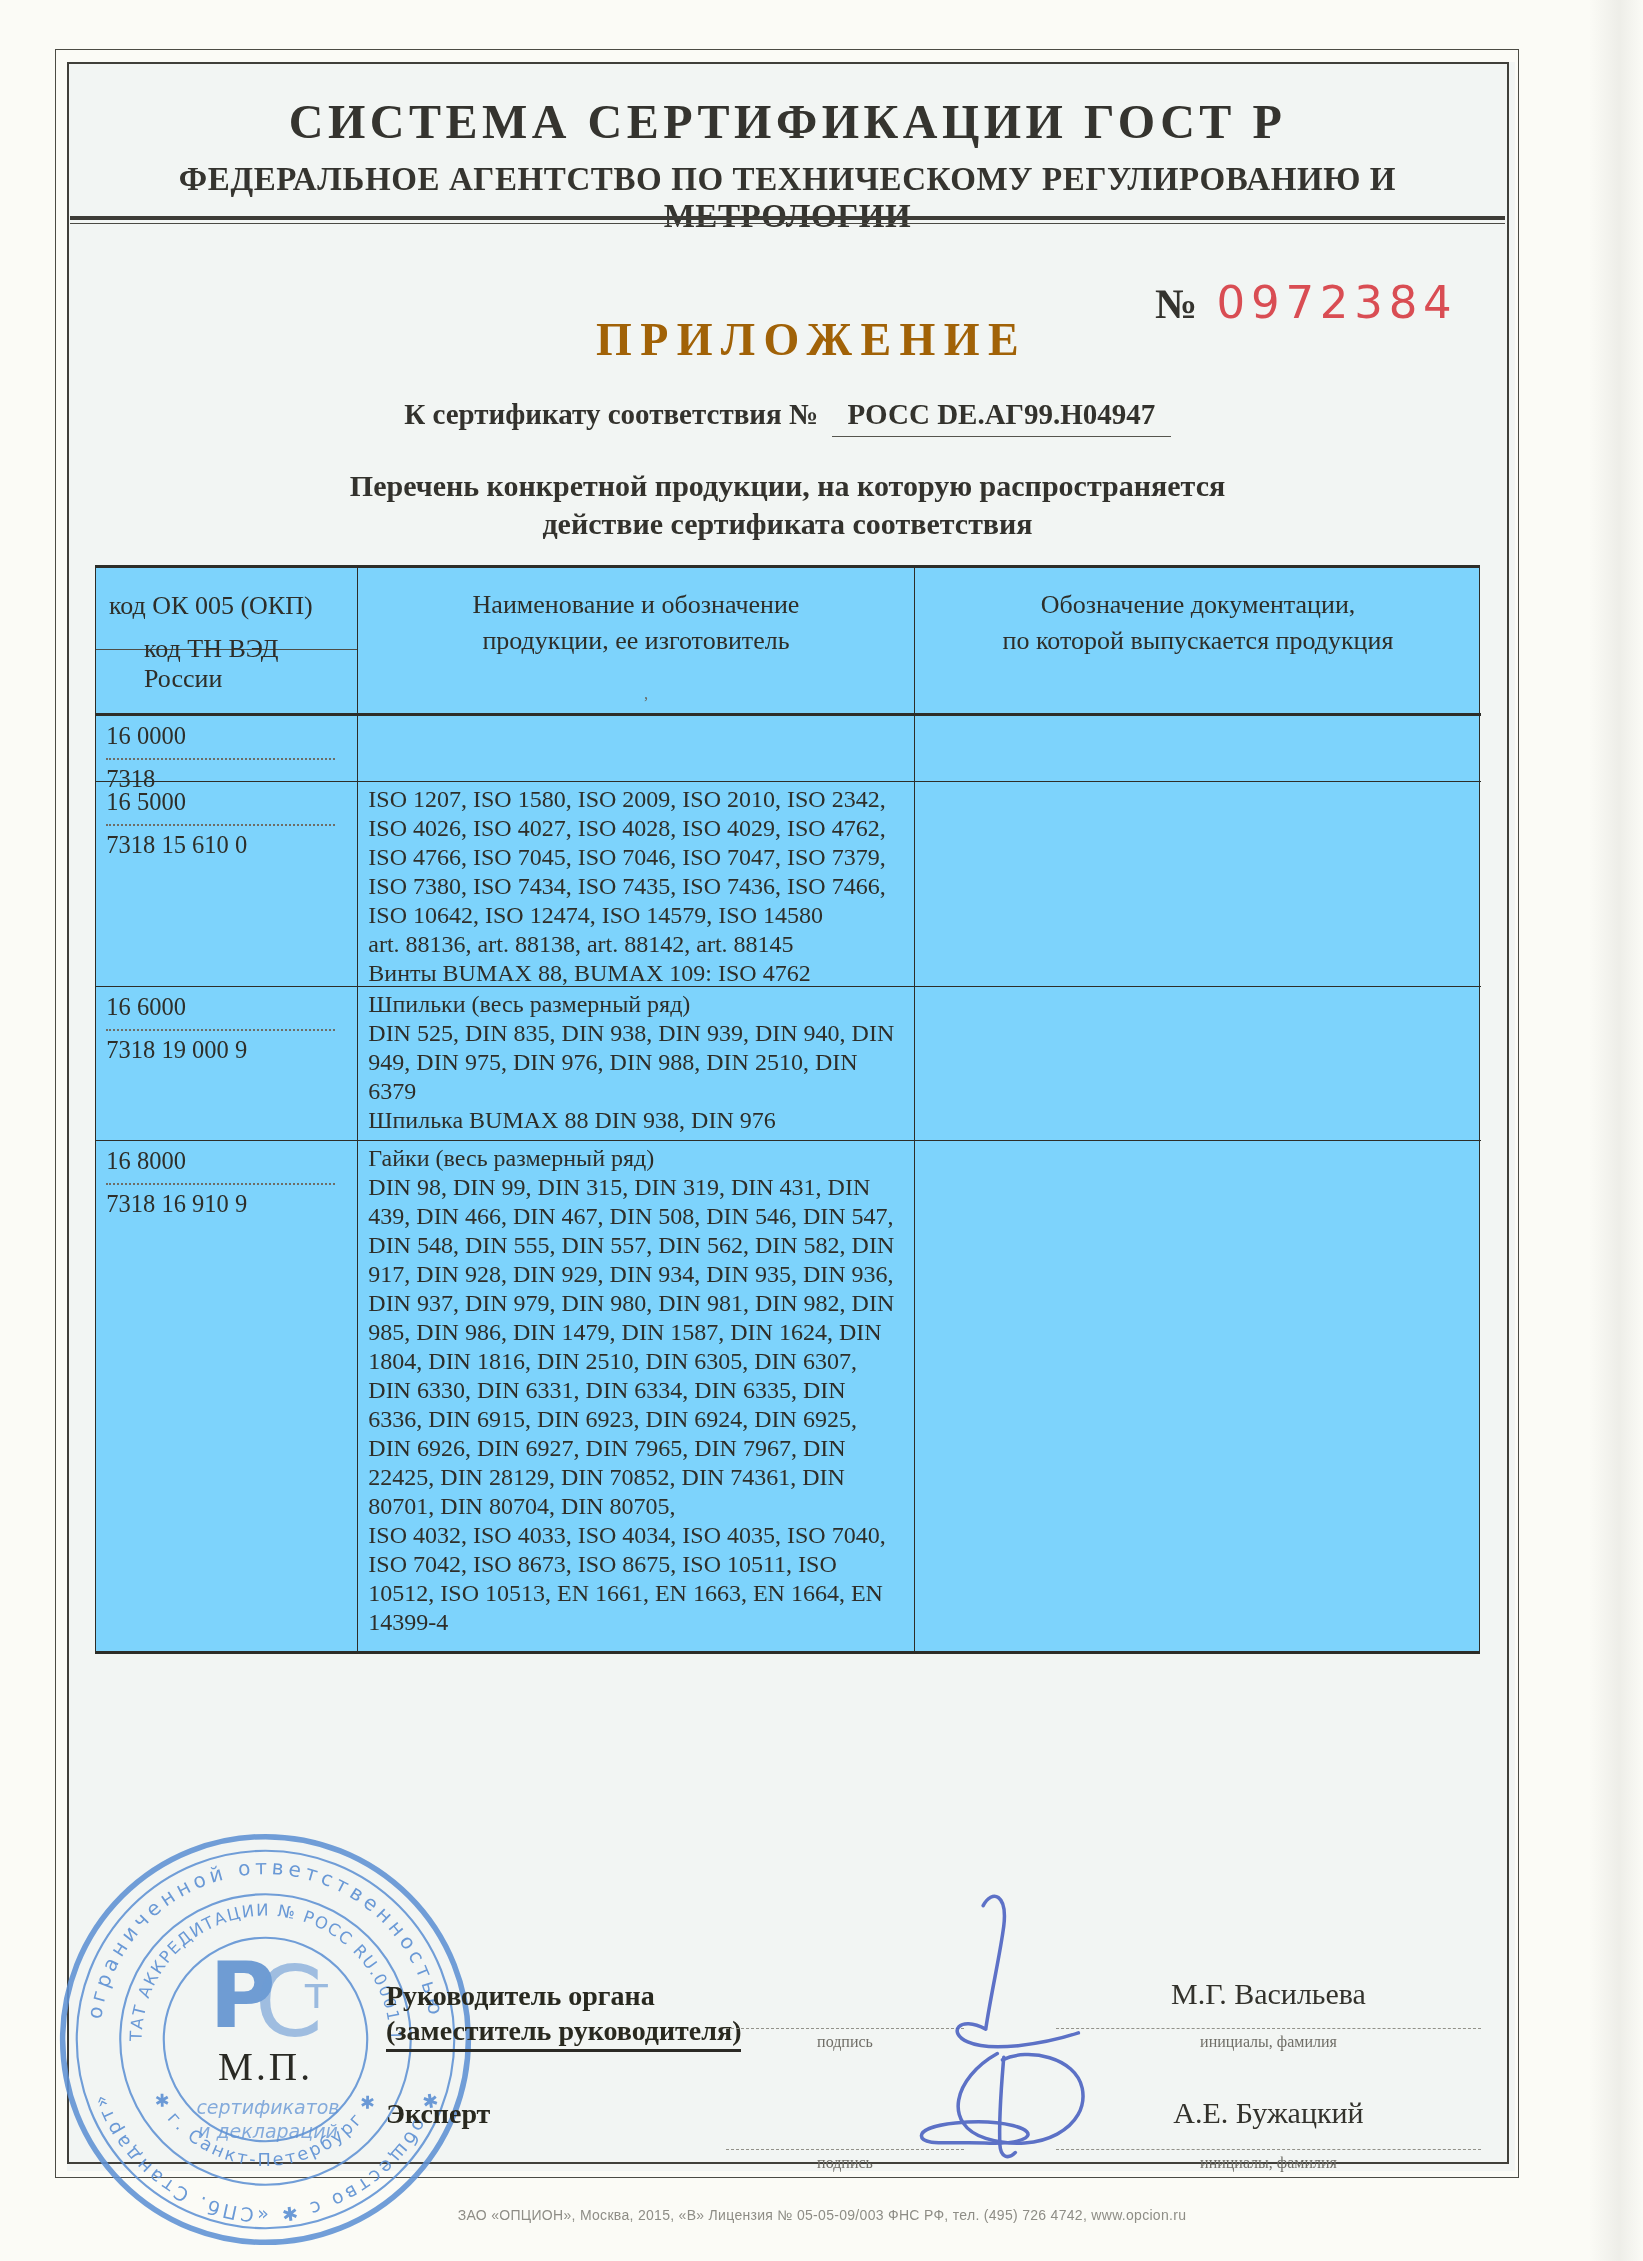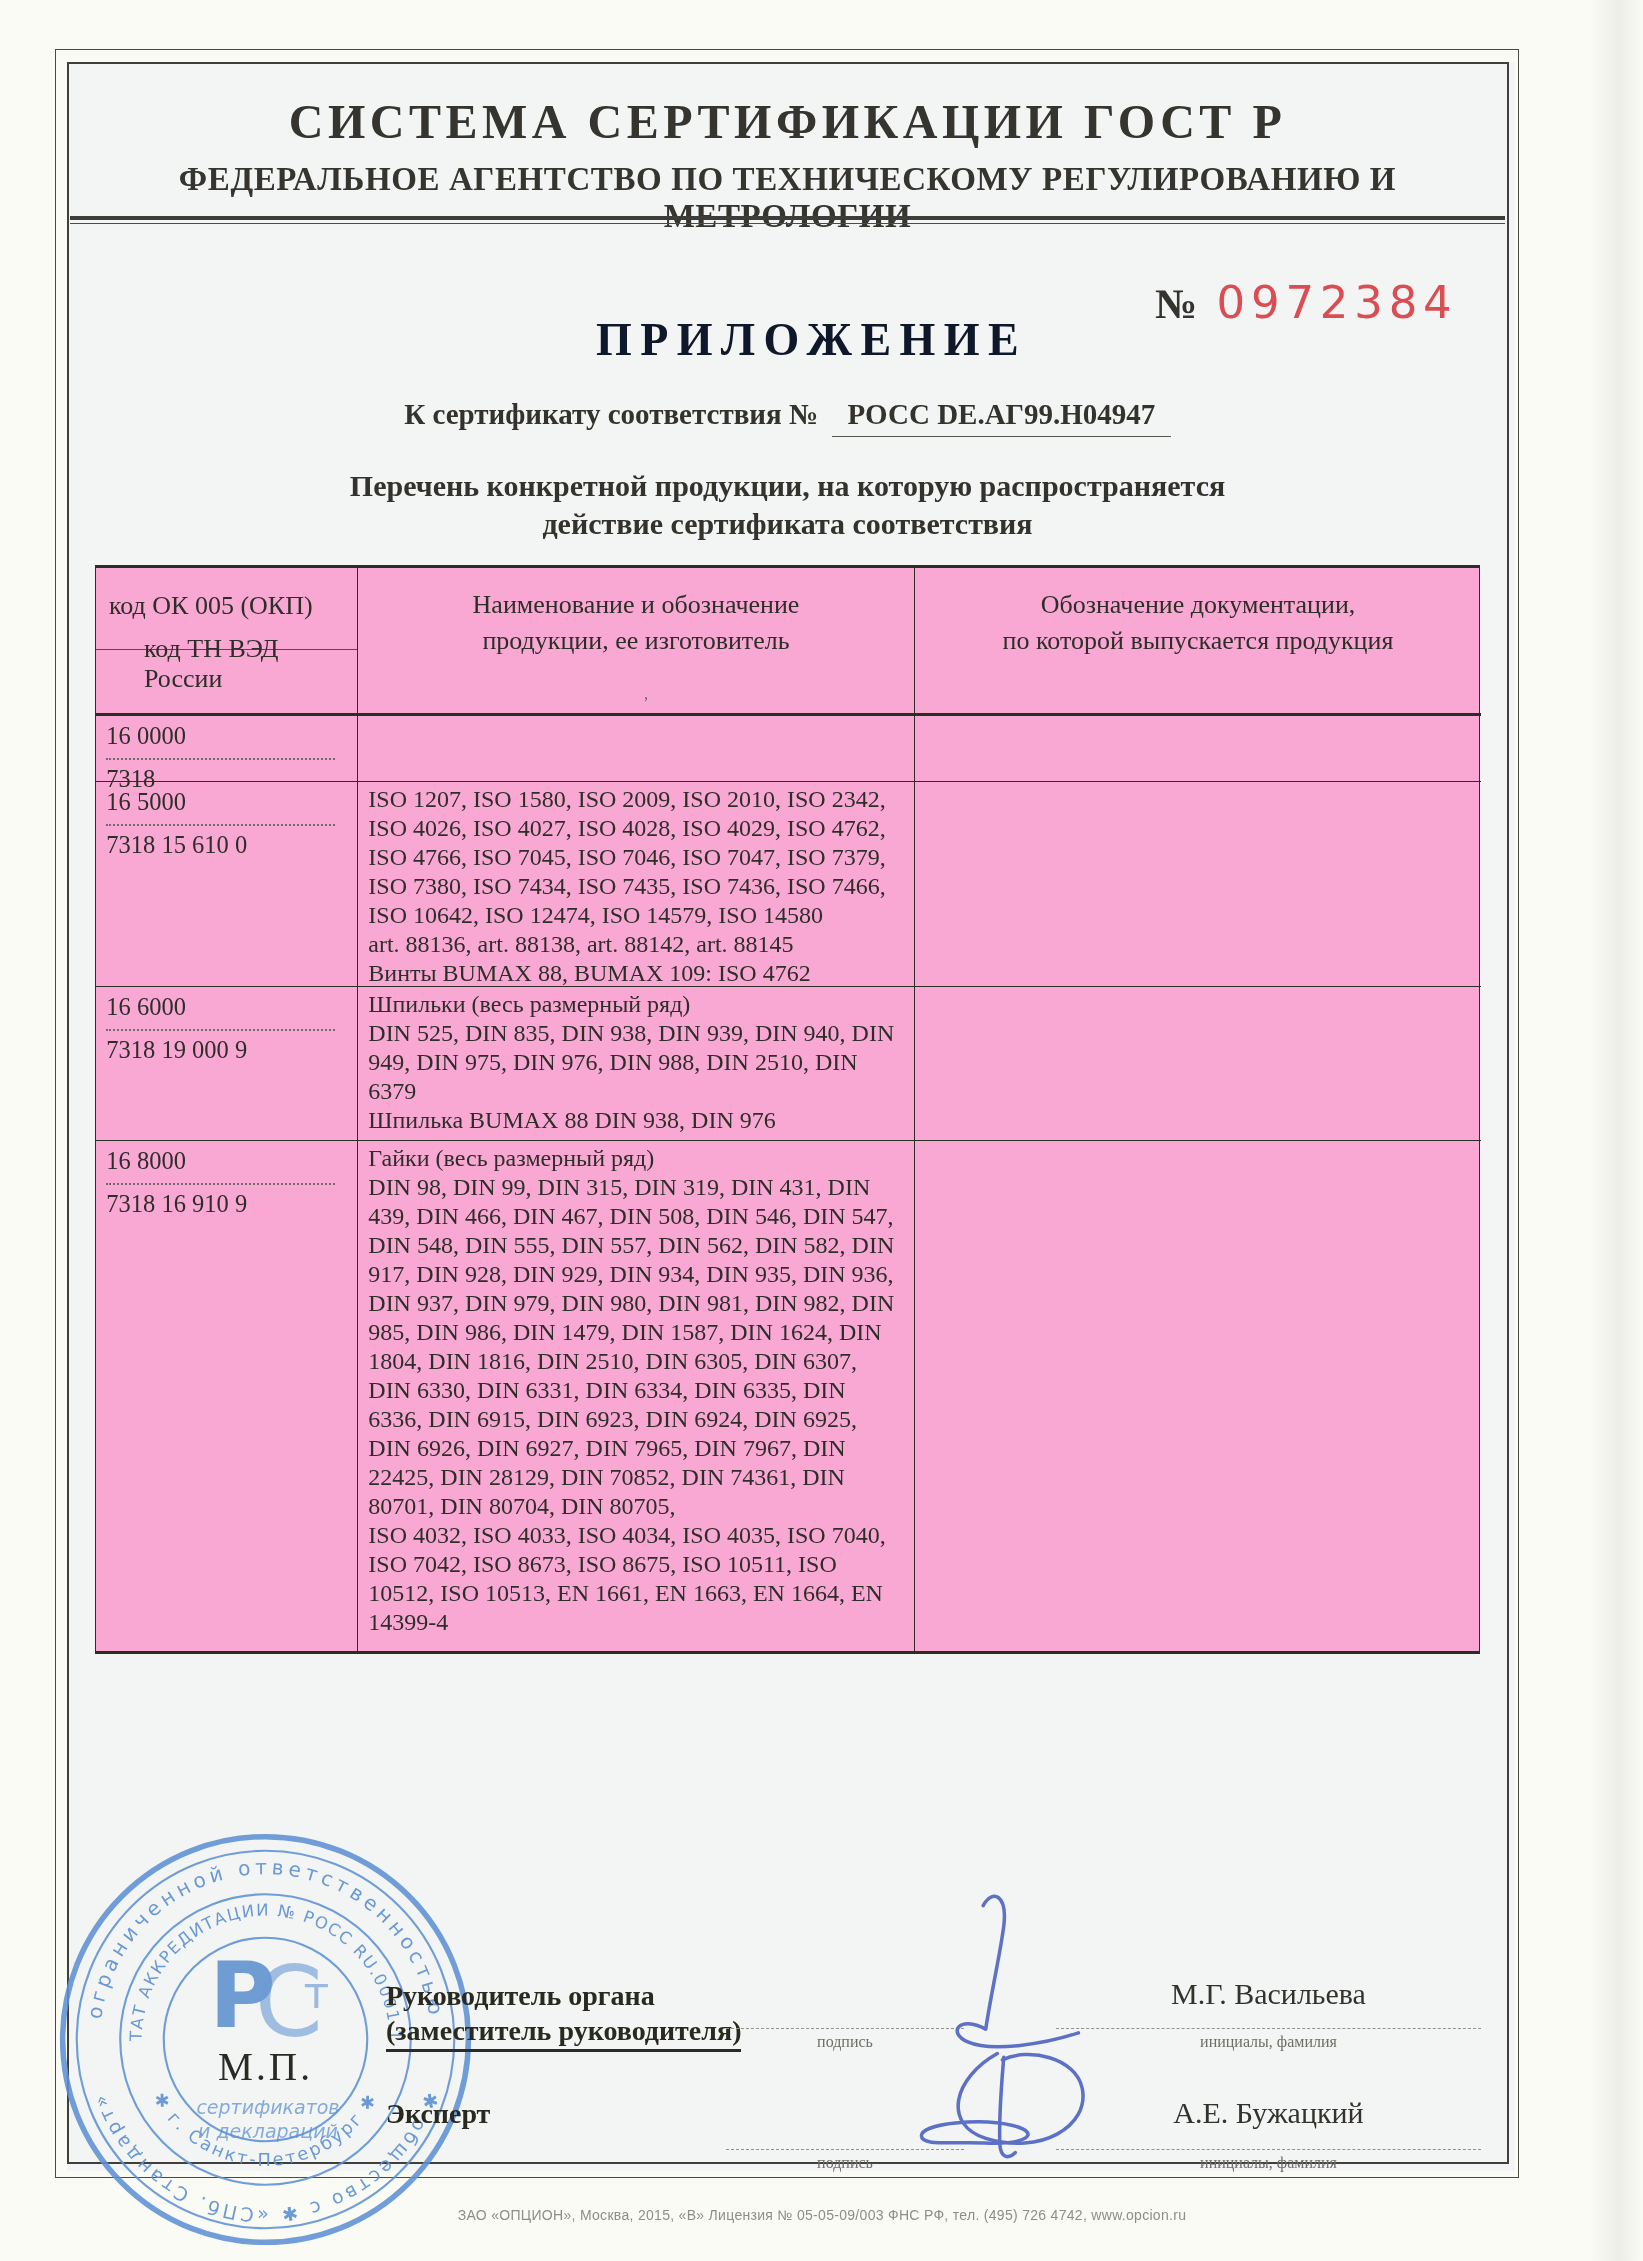--- a/index.html
+++ b/index.html
@@ -11,27 +11,27 @@
   .border-inner{position:absolute;left:67px;top:62px;width:1438px;height:2098px;border:2.6px solid #403f3a;}
   .header-rule{position:absolute;left:70px;top:216px;width:1435px;height:3.2px;border-top:4.5px solid #3d3c37;border-bottom:1.9px solid #4b4a44;}
 
   .title1{position:absolute;left:70px;right:139px;top:94px;text-align:center;font-size:48px;font-weight:bold;letter-spacing:4.5px;color:#35342f;}
   .title2{position:absolute;left:70px;right:139px;top:161px;text-align:center;font-size:33px;font-weight:bold;letter-spacing:0.6px;color:#35342f;}
 
   .cert-number{position:absolute;left:1155px;top:255px;display:flex;align-items:baseline;gap:19.3px;}
   .cert-number .no{font-size:42px;font-weight:bold;color:#34332e;}
   .cert-number .digits{font-family:"DejaVu Sans",sans-serif;font-size:45px;letter-spacing:5.8px;font-weight:400;}
 
-  .appendix{position:absolute;left:70px;right:139px;top:313px;text-align:center;font-size:46px;font-weight:bold;letter-spacing:8.4px;color:#0f172a;padding-left:48px;}
+  .appendix{position:absolute;left:70px;right:139px;top:313px;text-align:center;font-size:46px;font-weight:bold;letter-spacing:8.4px;color:#a16207;padding-left:48px;}
   .to-cert{position:absolute;left:70px;right:139px;top:398px;text-align:center;font-size:29px;font-weight:600;color:#33322d;}
   .to-cert .cert-id{display:inline-block;margin-left:14px;padding:0 15.4px 5.1px 15.4px;border-bottom:1.9px solid #56554e;}
   .subtitle{position:absolute;left:70px;right:139px;top:467px;text-align:center;font-size:30px;font-weight:bold;line-height:38px;color:#33322d;}
 
   
-  .ctable{position:absolute;left:95px;top:565px;width:1385px;display:grid;grid-template-columns:262px 557px 566px;grid-template-rows:148px 66px 205px 154px 510px;border:1.9px solid #2d2d28;border-top-width:3.2px;border-bottom-width:3.2px;background:#f9a8d4;box-sizing:border-box;}
+  .ctable{position:absolute;left:95px;top:565px;width:1385px;display:grid;grid-template-columns:262px 557px 566px;grid-template-rows:148px 66px 205px 154px 510px;border:1.9px solid #2d2d28;border-top-width:3.2px;border-bottom-width:3.2px;background:#7dd3fc;box-sizing:border-box;}
   .ctable .c{border-right:1.3px solid #2d2d28;border-bottom:1.3px solid #2d2d28;box-sizing:border-box;position:relative;}
   .ctable .c.last{border-right:none;}
   .ctable .hdr{border-bottom:3.9px solid #2d2d28;}
   .ctable .rlast{border-bottom:none;}
   .hc1{font-size:26px;padding:23px 6.4px 0 13px;}
   .hc1 .hc1-bottom{position:absolute;left:23px;bottom:19.3px;margin-left:25px;}
   .hc1 .hc1-div{position:absolute;left:0;right:0;top:81px;border-top:1.9px solid #4e4d46;}
   .hcc{display:flex;align-items:center;justify-content:center;text-align:center;font-size:26px;line-height:36px;white-space:pre-line;padding-bottom:35px;}
   .code-cell{font-size:24.5px;padding:6.4px 7.7px 0 10.3px;}
   .code-cell .dots{border-top:2.6px dotted #6e6d66;width:94%;margin:7.7px 0 5.1px 0;}

